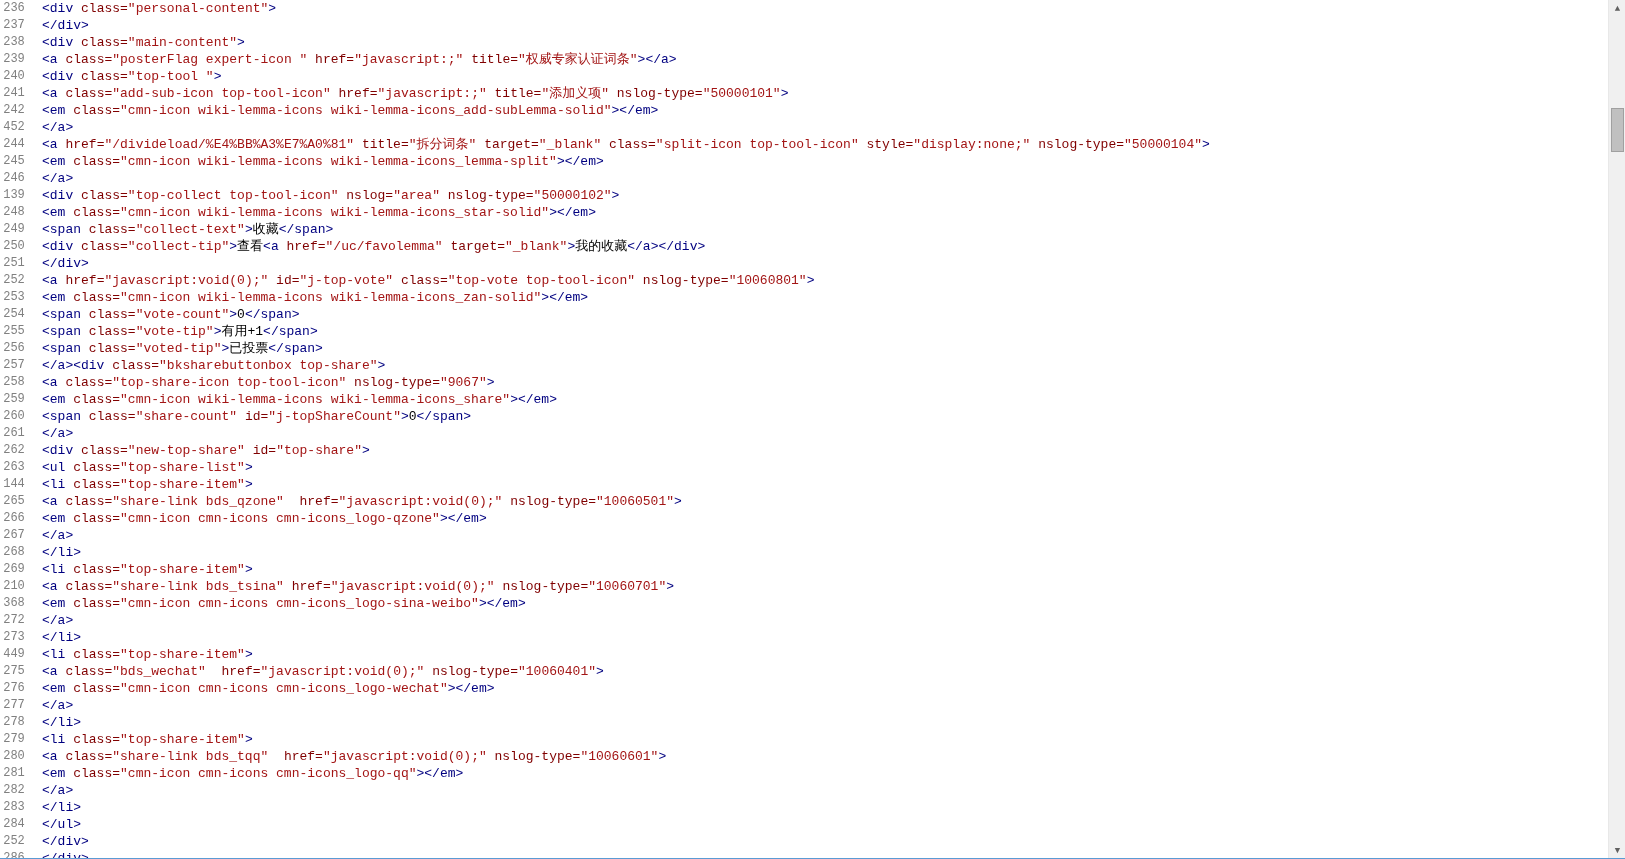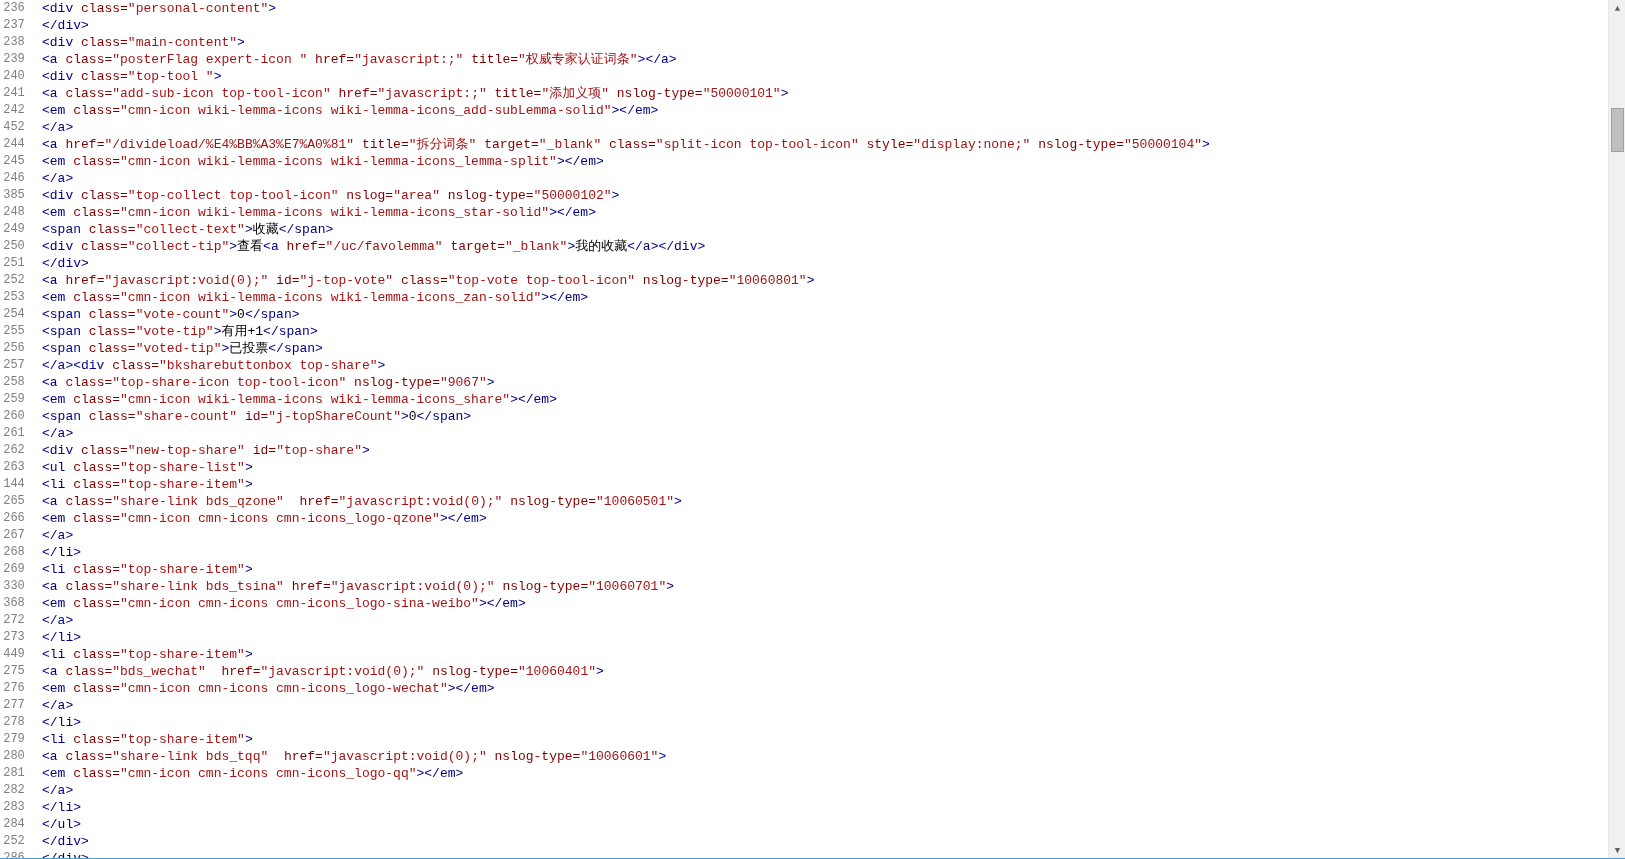--- a/index.html
+++ b/index.html
@@ -82,21 +82,21 @@
     <div class="ln">237</div>
     <div class="ln">238</div>
     <div class="ln">239</div>
     <div class="ln">240</div>
     <div class="ln">241</div>
     <div class="ln">242</div>
     <div class="ln">452</div>
     <div class="ln">244</div>
     <div class="ln">245</div>
     <div class="ln">246</div>
-    <div class="ln">385</div>
+    <div class="ln">139</div>
     <div class="ln">248</div>
     <div class="ln">249</div>
     <div class="ln">250</div>
     <div class="ln">251</div>
     <div class="ln">252</div>
     <div class="ln">253</div>
     <div class="ln">254</div>
     <div class="ln">255</div>
     <div class="ln">256</div>
     <div class="ln">257</div>
@@ -105,21 +105,21 @@
     <div class="ln">260</div>
     <div class="ln">261</div>
     <div class="ln">262</div>
     <div class="ln">263</div>
     <div class="ln">144</div>
     <div class="ln">265</div>
     <div class="ln">266</div>
     <div class="ln">267</div>
     <div class="ln">268</div>
     <div class="ln">269</div>
-    <div class="ln">330</div>
+    <div class="ln">210</div>
     <div class="ln">368</div>
     <div class="ln">272</div>
     <div class="ln">273</div>
     <div class="ln">449</div>
     <div class="ln">275</div>
     <div class="ln">276</div>
     <div class="ln">277</div>
     <div class="ln">278</div>
     <div class="ln">279</div>
     <div class="ln">280</div>

